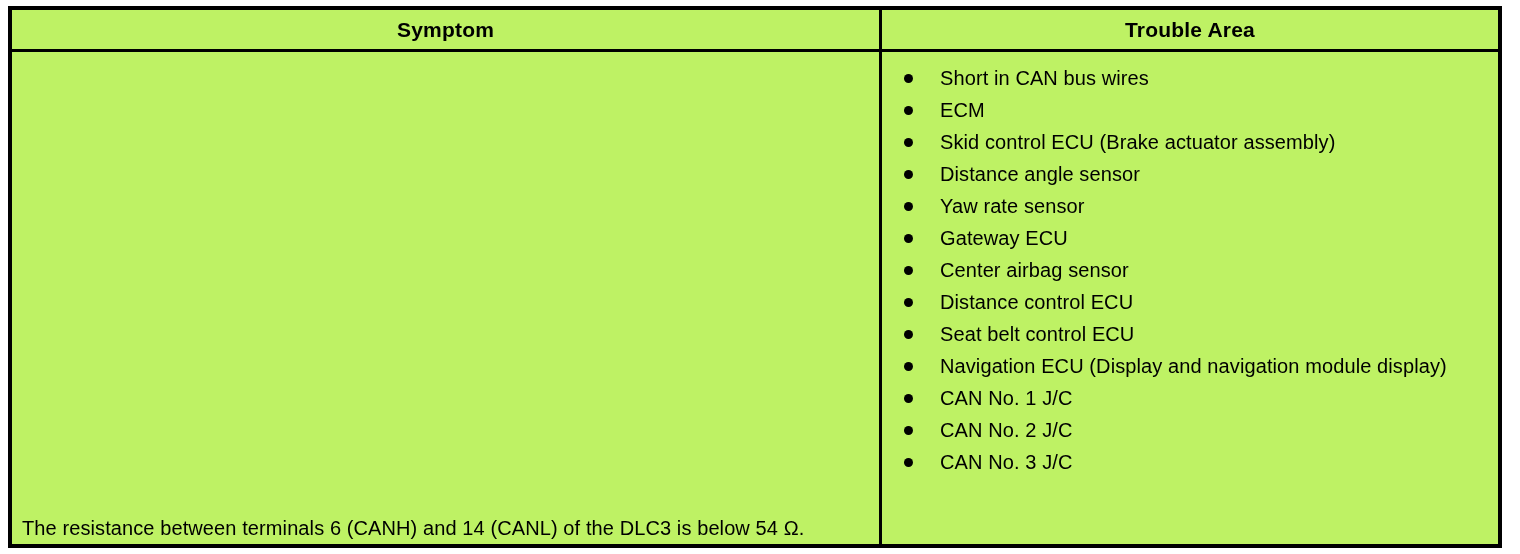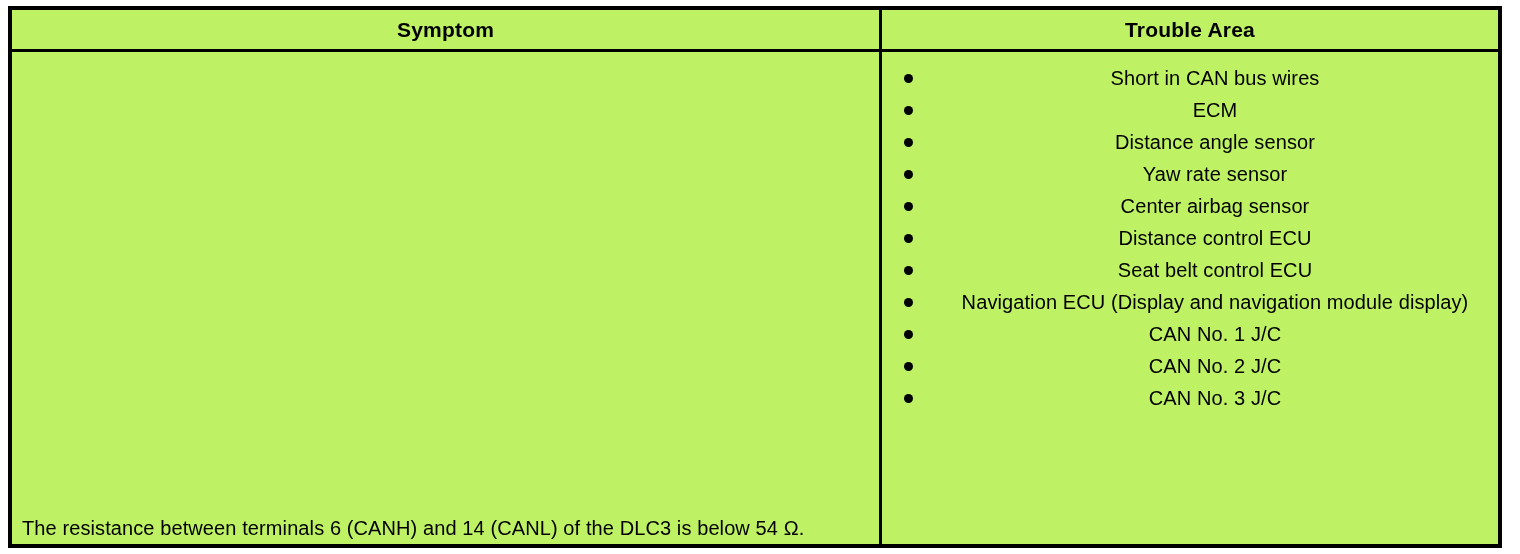--- a/index.html
+++ b/index.html
@@ -84,21 +84,20 @@
     font-size: 20px;
     line-height: 31px;
     letter-spacing: 0.1px;
   }
 
   .td-trouble {
     flex: 1 1 auto;
     box-sizing: border-box;
     padding: 10px 8px 4px 15px;
     min-width: 0;
-    text-align: center;
   }
 
   .trouble-list {
     list-style: none;
     margin: 0;
     padding: 0;
   }
   .trouble-item {
     position: relative;
     padding-left: 43px;
@@ -140,25 +139,33 @@
           <li class="trouble-item">
             <span class="bullet-icon"></span>
             <span>Short in CAN bus wires</span>
           </li>
           <li class="trouble-item">
             <span class="bullet-icon"></span>
             <span>ECM</span>
           </li>
           <li class="trouble-item">
             <span class="bullet-icon"></span>
+            <span>Skid control ECU (Brake actuator assembly)</span>
+          </li>
+          <li class="trouble-item">
+            <span class="bullet-icon"></span>
             <span>Distance angle sensor</span>
           </li>
           <li class="trouble-item">
             <span class="bullet-icon"></span>
             <span>Yaw rate sensor</span>
+          </li>
+          <li class="trouble-item">
+            <span class="bullet-icon"></span>
+            <span>Gateway ECU</span>
           </li>
           <li class="trouble-item">
             <span class="bullet-icon"></span>
             <span>Center airbag sensor</span>
           </li>
           <li class="trouble-item">
             <span class="bullet-icon"></span>
             <span>Distance control ECU</span>
           </li>
           <li class="trouble-item">

